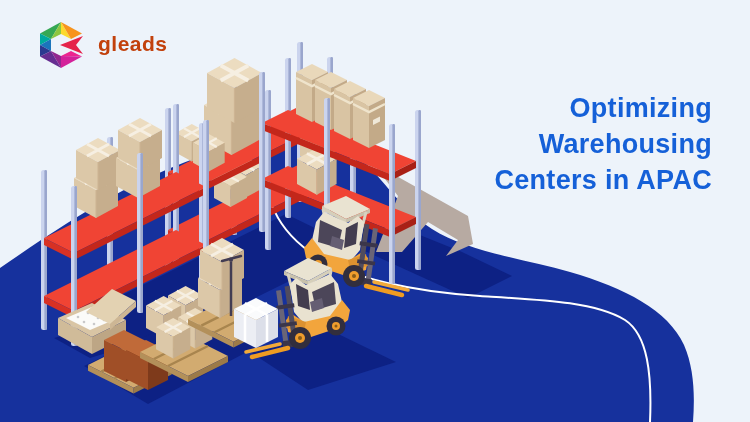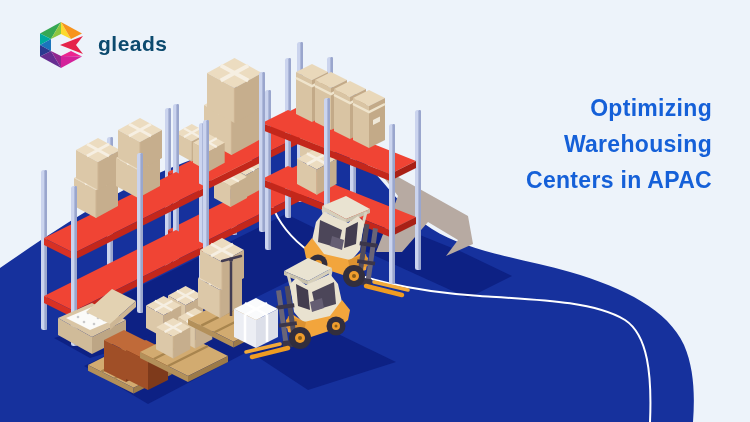--- a/index.html
+++ b/index.html
@@ -13,21 +13,21 @@
   .logo{
     position:absolute;left:38px;top:18px;
     display:flex;align-items:center;gap:14px;
   }
   .logo-text{
     font-size:21px;font-weight:bold;letter-spacing:.5px;
   }
   .headline{
     position:absolute;top:90px;right:38px;width:330px;
     text-align:right;font-weight:bold;
-    font-size:23px;line-height:36px;letter-spacing:.3px;
+    font-size:27px;line-height:36px;letter-spacing:.3px;
   }
 </style>
 </head>
 <body>
 
 <div class="stage" style="background: rgb(237, 243, 250);">
 
   <svg class="illustration" viewBox="0 0 750 422">
     <defs>
       <g id="cube">
@@ -250,21 +250,21 @@
       <polygon points="61,22 82,33.5 71,39" fill="#f7941d"></polygon>
       <polygon points="40,33.5 51,39 40,45" fill="#00a99d"></polygon>
       <polygon points="40,45 51,39 51,51" fill="#1b75bb"></polygon>
       <polygon points="40,45 51,51 40,56.5" fill="#2b3990"></polygon>
       <polygon points="82,56.5 71,51 61,56" fill="#ec268f"></polygon>
       <polygon points="82,56.5 61,56 61,68" fill="#d4219a"></polygon>
       <polygon points="61,68 61,56 51,51" fill="#93268f"></polygon>
       <polygon points="61,68 51,51 40,56.5" fill="#662d91"></polygon>
       <path d="M83,36 L60,45 L83,54 L76,45 Z" fill="#e5234a"></path>
     </svg>
-    <span class="logo-text" style="color: #0c4a6e;">gleads</span>
+    <span class="logo-text" style="color: #c2410c;">gleads</span>
   </div>
 
   <div class="headline" style="color: rgb(21, 96, 216);">
     <div>Optimizing</div>
     <div>Warehousing</div>
     <div>Centers in APAC</div>
   </div>
 
 </div>
 

